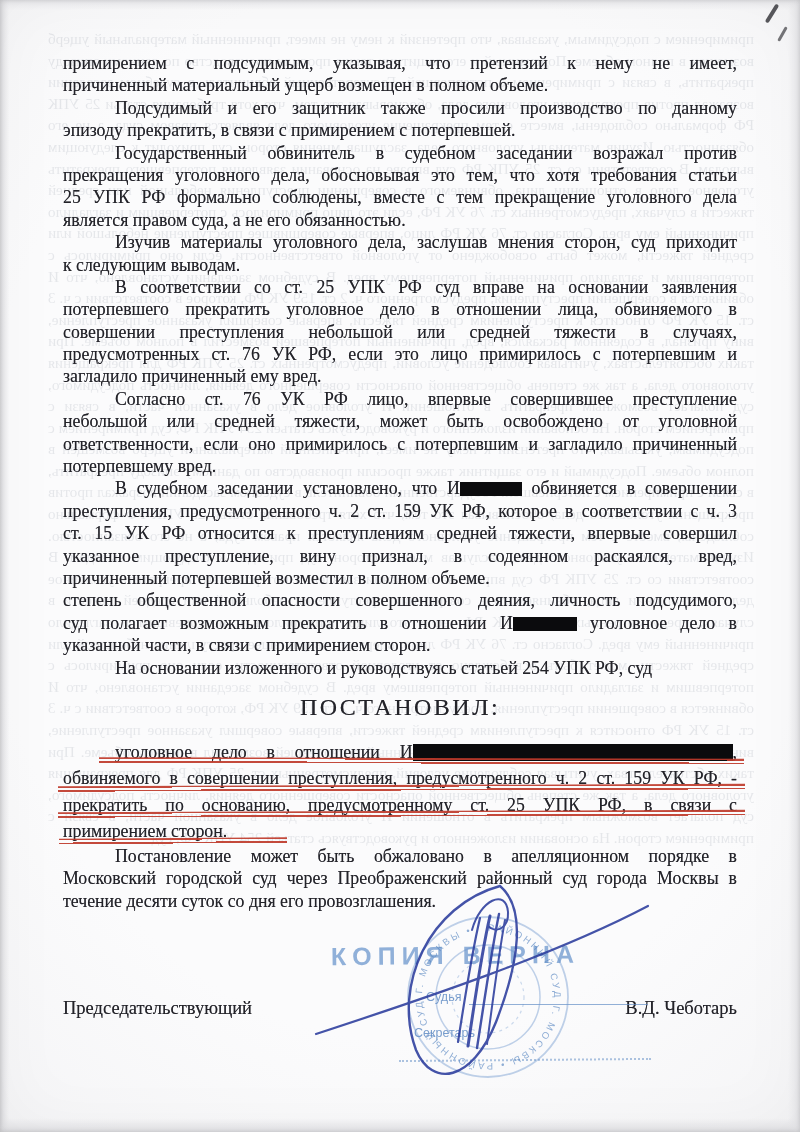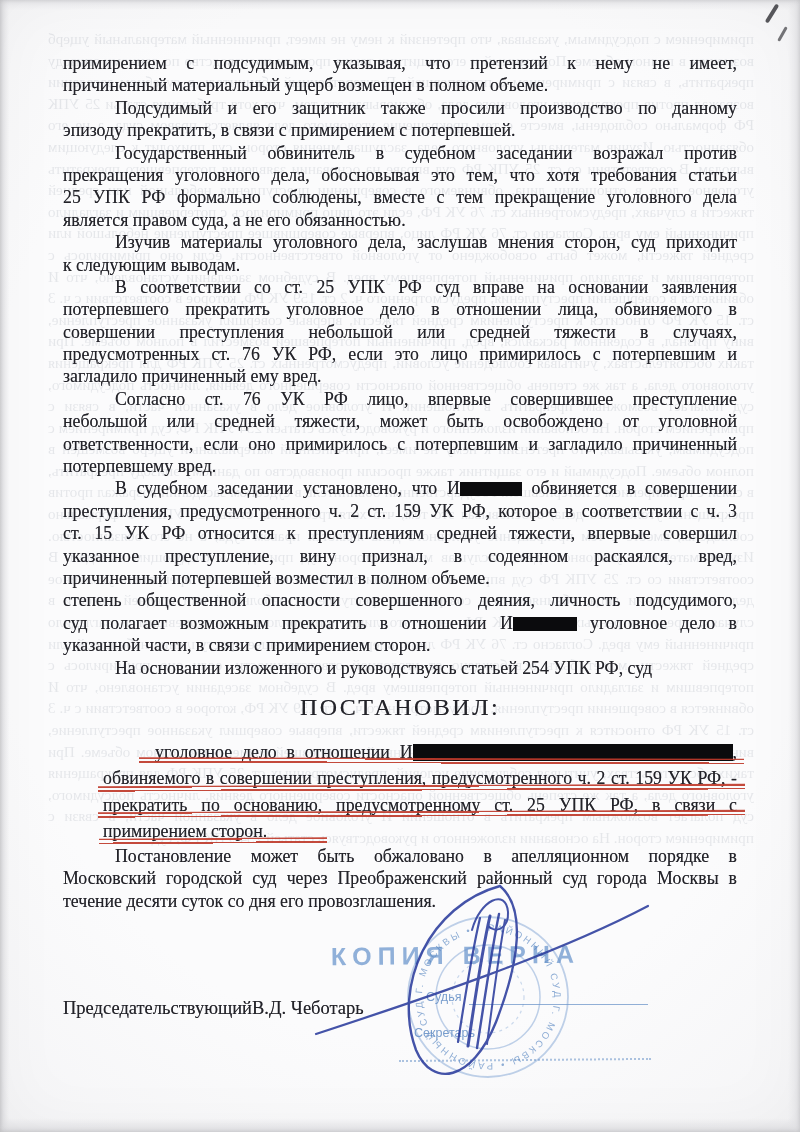--- a/index.html
+++ b/index.html
@@ -27,34 +27,34 @@
         font-size:17.8px; text-shadow:0 0 .5px rgba(35,35,45,.55); }
   .line{ line-height:22.4px; height:22.4px; overflow:hidden;
          text-align:justify; text-align-last:justify; }
   .line.last{ text-align-last:left; }
   .indent{ text-indent:52px; }
   .redact{ display:inline-block; background:#0b0b0d; height:14px;
            vertical-align:baseline; margin-bottom:-2px; }
   .heading{ margin:16px 0 20px; text-align:center; font-size:24px;
             letter-spacing:2.5px; line-height:24px; }
   .res-line{ position:relative; line-height:26.5px; height:26.5px; overflow:visible;
-             text-align:justify; text-align-last:justify;margin-left:40px; }
+             text-align:justify; text-align-last:justify; }
   .res-line.last{ text-align-last:left; }
   .res-line .redact{ height:17px; margin-bottom:-3px; }
   .res-line::after{
     content:""; position:absolute; bottom:1px; height:6px; opacity:.92;
     background:
       linear-gradient(to bottom, #bf3a2b 0 1.7px, rgba(0,0,0,0) 1.7px 3.8px,
                       #bf3a2b 3.8px 5.5px, rgba(0,0,0,0) 5.5px);
   }
   .u-a::after{ left:36px; right:-7px; transform:rotate(.15deg); }
   .u-b::after{ left:-5px; right:-8px; transform:rotate(-.2deg); }
   .u-c::after{ left:-4px; width:228px; transform:rotate(-.4deg); }
   .sig-row{ position:absolute; left:63px; right:63px; top:998px; z-index:2;
-            display:flex; justify-content:flex-start;
+            display:flex; justify-content:space-between;
             font-size:18.5px; text-shadow:0 0 .5px rgba(35,35,45,.55); }
   
   .copy-label{ position:absolute; left:331px; top:941px; z-index:3;
                font-family:"Liberation Sans","DejaVu Sans",sans-serif;
                font-size:25px; font-weight:bold; letter-spacing:6px;
                color:rgba(118,158,208,.8); transform:rotate(-.6deg); }
   .stamp-row{ position:absolute; z-index:3; display:flex; align-items:flex-start;
               font-family:"Liberation Sans","DejaVu Sans",sans-serif;
               font-size:12.5px; color:rgba(96,140,196,.85); }
   .stamp-row .fill-line{ flex:1; border-bottom:1.5px solid rgba(100,142,198,.7);

